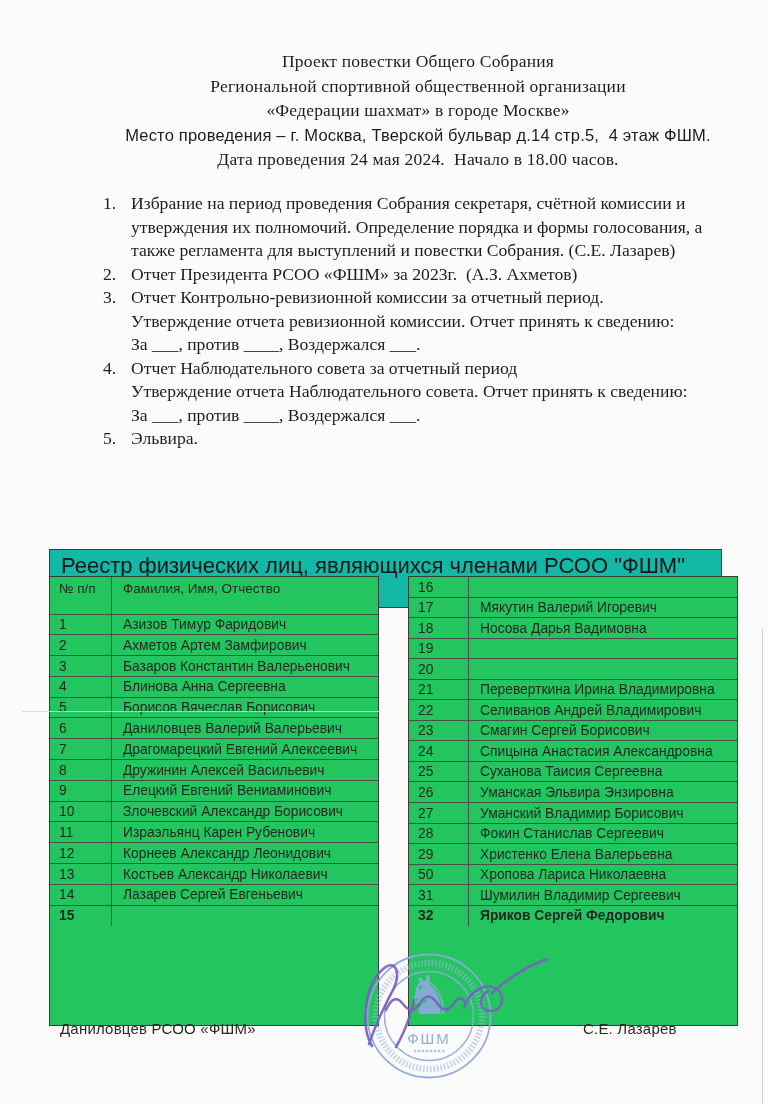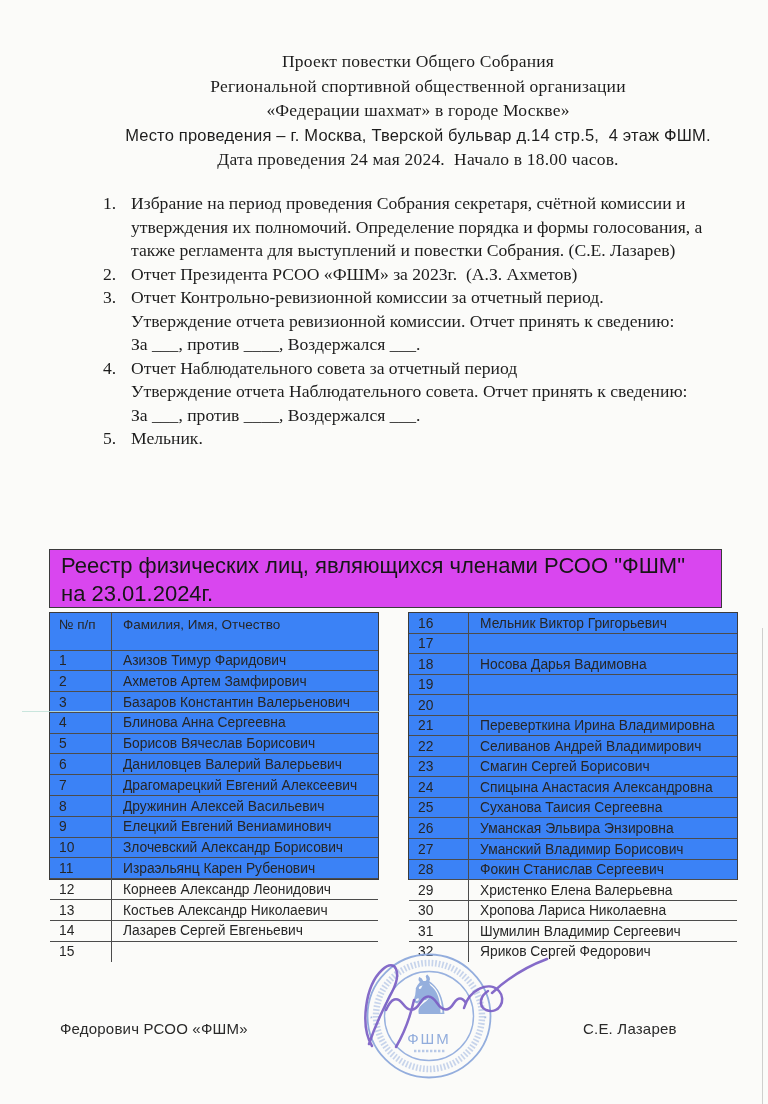--- a/index.html
+++ b/index.html
@@ -38,38 +38,38 @@
   .agenda-num{width:28px;flex:none;}
   .agenda-text{flex:none;}
 
   
   .registry-title{
     position:absolute;left:49px;top:549px;width:673px;height:59px;
     box-sizing:border-box;
     border:1.6px solid #3b3b3b;
     padding:2px 0 0 11px;
     font-size:22px;line-height:28px;color:#161616;
-    background:#d946ef;
+    background:#14b8a6;
   }
 
   
   .tbl{
-    position:absolute;top:612px;width:330px;height:268px;
+    position:absolute;top:576px;width:330px;height:450px;
     box-sizing:border-box;
     border:1.4px solid #3b3b3b;
-    background:#3b82f6;
+    background:#22c55e;
     font-size:13.8px;line-height:18px;
     color:#262626;
   }
   .tbl-left{left:49px;}
   .tbl-right{left:408px;}
   .tr{display:flex;box-sizing:border-box;border-bottom:1.1px solid #4c4c4c;}
   .tbl-left  .tr{height:20.8px;}
   .tbl-right .tr{height:20.55px;}
-  .tbl .tr:last-child{border-bottom:none;}
+  .tbl .tr:last-child{border-bottom:none;font-weight:bold;}
   .tr-head{height:37.5px !important;font-size:13.5px;}
   .td-num{
     width:62px;flex:none;box-sizing:border-box;
     border-right:1.1px solid #4c4c4c;
     padding:1.5px 0 0 9px;
   }
   .tbl-right .td-num{width:60px;}
   .td-name{flex:1;padding:1.5px 0 0 11px;box-sizing:border-box;
     white-space:nowrap;overflow:hidden;}
   .tr-head .td-num,.tr-head .td-name{padding-top:3px;}
@@ -154,21 +154,21 @@
         <span class="agenda-text">Утверждение отчета Наблюдательного совета. Отчет принять к сведению:</span>
       </div>
 
       <div class="agenda-row">
         <span class="agenda-num"></span>
         <span class="agenda-text">За ___, против ____, Воздержался ___.</span>
       </div>
 
       <div class="agenda-row">
         <span class="agenda-num">5.</span>
-        <span class="agenda-text">Мельник.</span>
+        <span class="agenda-text">Эльвира.</span>
       </div>
     </div>
 
   <div class="registry-title">
     <div>Реестр физических лиц, являющихся членами РСОО "ФШМ"</div>
     <div>на 23.01.2024г.</div>
   </div>
 
   <div class="tbl tbl-left">
     <div class="tr tr-head">
@@ -250,25 +250,25 @@
         <div class="tr">
           <div class="td-num">15</div>
         </div>
       </div>
   </div>
 
   <div class="tbl tbl-right">
 
       <div class="tr">
         <div class="td-num">16</div>
-        <div class="td-name">Мельник Виктор Григорьевич</div>
       </div>
 
       <div class="tr">
         <div class="td-num">17</div>
+        <div class="td-name">Мякутин Валерий Игоревич</div>
       </div>
 
       <div class="tr">
         <div class="td-num">18</div>
         <div class="td-name">Носова Дарья Вадимовна</div>
       </div>
 
       <div class="tr">
         <div class="td-num">19</div>
       </div>
@@ -316,36 +316,36 @@
         <div class="td-num">28</div>
         <div class="td-name">Фокин Станислав Сергеевич</div>
       </div>
 
       <div class="tr">
         <div class="td-num">29</div>
         <div class="td-name">Христенко Елена Валерьевна</div>
       </div>
 
       <div class="tr">
-        <div class="td-num">30</div>
+        <div class="td-num">50</div>
         <div class="td-name">Хропова Лариса Николаевна</div>
       </div>
 
       <div class="tr">
         <div class="td-num">31</div>
         <div class="td-name">Шумилин Владимир Сергеевич</div>
       </div>
 
       <div class="tr">
         <div class="td-num">32</div>
         <div class="td-name">Яриков Сергей Федорович</div>
       </div>
     </div>
 
-  <div class="footer-label president-label">Федорович РСОО «ФШМ»</div>
+  <div class="footer-label president-label">Даниловцев РСОО «ФШМ»</div>
   <div class="footer-label signer-name">С.Е. Лазарев</div>
 
   <svg class="stamp" width="154" height="132" viewBox="0 0 154 132" aria-hidden="true">
 
     <circle cx="77" cy="66" r="61.5" fill="none" stroke="#8da9db" stroke-width="1.8" opacity="0.95"></circle>
 
     <circle cx="77" cy="66" r="53" fill="none" stroke="#9db5e0" stroke-width="6.5" stroke-dasharray="1.7 1.8" opacity="0.55"></circle>
 
     <circle cx="77" cy="66" r="44.5" fill="none" stroke="#8da9db" stroke-width="1.4" opacity="0.9"></circle>
 

